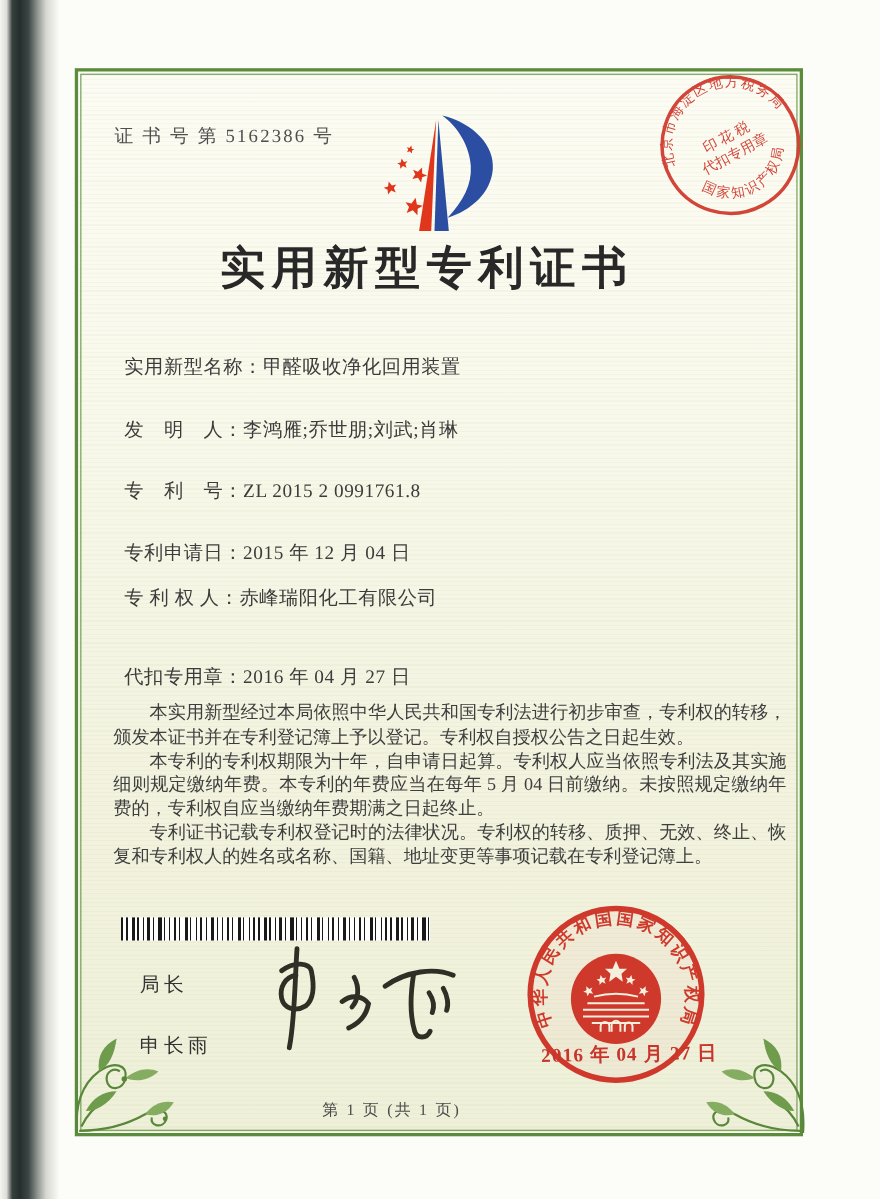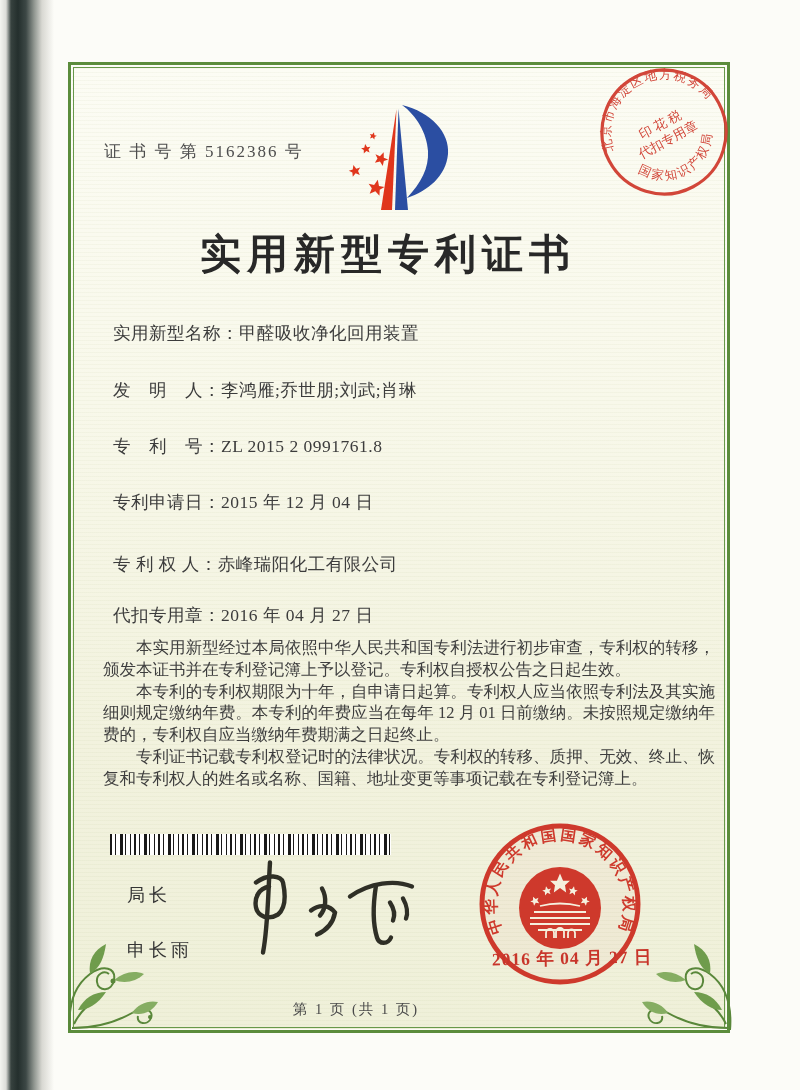--- a/index.html
+++ b/index.html
@@ -25,29 +25,29 @@
   }
   .frame{
     position:absolute;left:68px;top:62px;width:662px;height:971px;
     border:3px solid #5b8c3c;box-sizing:border-box;
   }
   .frame-inner{position:absolute;left:2px;top:2px;right:2px;bottom:2px;border:1px solid #67984a;}
   .flourish{position:absolute;width:120px;height:120px;}
   .flourish.left{left:64px;top:914px;}
   .flourish.right{left:616px;top:914px;transform:scaleX(-1);}
 
-  .cert-no{position:absolute;left:104px;top:112px;font-size:17px;color:#4e4e4e;letter-spacing:2px;margin-top:28px;}
+  .cert-no{position:absolute;left:104px;top:112px;font-size:17px;color:#4e4e4e;letter-spacing:2px;}
   .logo{position:absolute;left:325px;top:100px;width:150px;height:115px;}
   .tax-stamp{position:absolute;left:596px;top:64px;width:136px;height:136px;opacity:.93;}
   .title{
-    position:absolute;left:0;top:227px;width:776px;text-align:center;
+    position:absolute;left:0;top:216px;width:776px;text-align:center;
     font-size:41px;font-weight:600;letter-spacing:6px;color:#282828;
   }
   .field{position:absolute;left:113px;font-size:17.5px;color:#3c3c3c;letter-spacing:.5px;white-space:nowrap;}
-  .f0{top:321px}.f1{top:378px}.f2{top:434px}.f3{top:490px}.f4{top:552px}.f5{top:603px}
+  .f0{top:321px}.f1{top:378px}.f2{top:434px}.f3{top:490px}.f4{top:531px}.f5{top:603px}
   .paras{
     position:absolute;left:103px;top:637px;width:612px;
     font-size:16.5px;line-height:21.8px;color:#3e3e3e;text-align:justify;
   }
   .paras p{margin:0;text-indent:2em;}
   .barcode{
     position:absolute;left:110px;top:834px;width:281px;height:21px;
     background:repeating-linear-gradient(90deg,
       #191919 0 2px,#fff 2px 5px,#191919 5px 6px,#fff 6px 10px,
       #191919 10px 13px,#fff 13px 15px,#191919 15px 16px,#fff 16px 20px,
@@ -147,21 +147,21 @@
 
   <div class="field f1"><span>发　明　人：</span><span>李鸿雁;乔世朋;刘武;肖琳</span></div>
   <div class="field f0"><span>实用新型名称：</span><span>甲醛吸收净化回用装置</span></div>
   <div class="field f2"><span>专　利　号：</span><span>ZL 2015 2 0991761.8</span></div>
   <div class="field f3"><span>专利申请日：</span><span>2015 年 12 月 04 日</span></div>
   <div class="field f4"><span>专 利 权 人：</span><span>赤峰瑞阳化工有限公司</span></div>
   <div class="field f5"><span>代扣专用章：</span><span>2016 年 04 月 27 日</span></div>
 
   <div class="paras">
     <p>本实用新型经过本局依照中华人民共和国专利法进行初步审查，专利权的转移，颁发本证书并在专利登记簿上予以登记。专利权自授权公告之日起生效。</p>
-    <p>本专利的专利权期限为十年，自申请日起算。专利权人应当依照专利法及其实施细则规定缴纳年费。本专利的年费应当在每年 12 月 01 日前缴纳。未按照规定缴纳年费的，专利权自应当缴纳年费期满之日起终止。</p>
+    <p>本专利的专利权期限为十年，自申请日起算。专利权人应当依照专利法及其实施细则规定缴纳年费。本专利的年费应当在每年 5 月 04 日前缴纳。未按照规定缴纳年费的，专利权自应当缴纳年费期满之日起终止。</p>
     <p>专利证书记载专利权登记时的法律状况。专利权的转移、质押、无效、终止、恢复和专利权人的姓名或名称、国籍、地址变更等事项记载在专利登记簿上。</p>
   </div>
 
   <div class="barcode"></div>
 
   <div class="signer-title">局长</div>
   <div class="signer-name">申长雨</div>
 
   <svg class="signature" viewBox="0 0 215 110">
     <g fill="none" stroke="#2f2f26" stroke-width="4.4" stroke-linecap="round">

